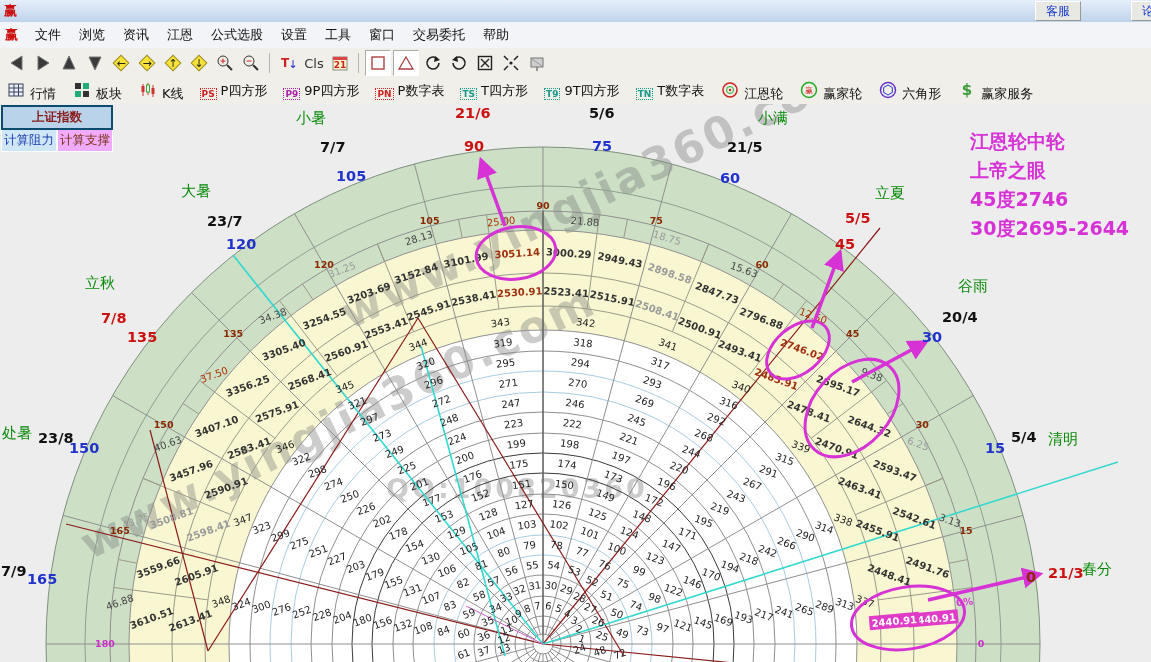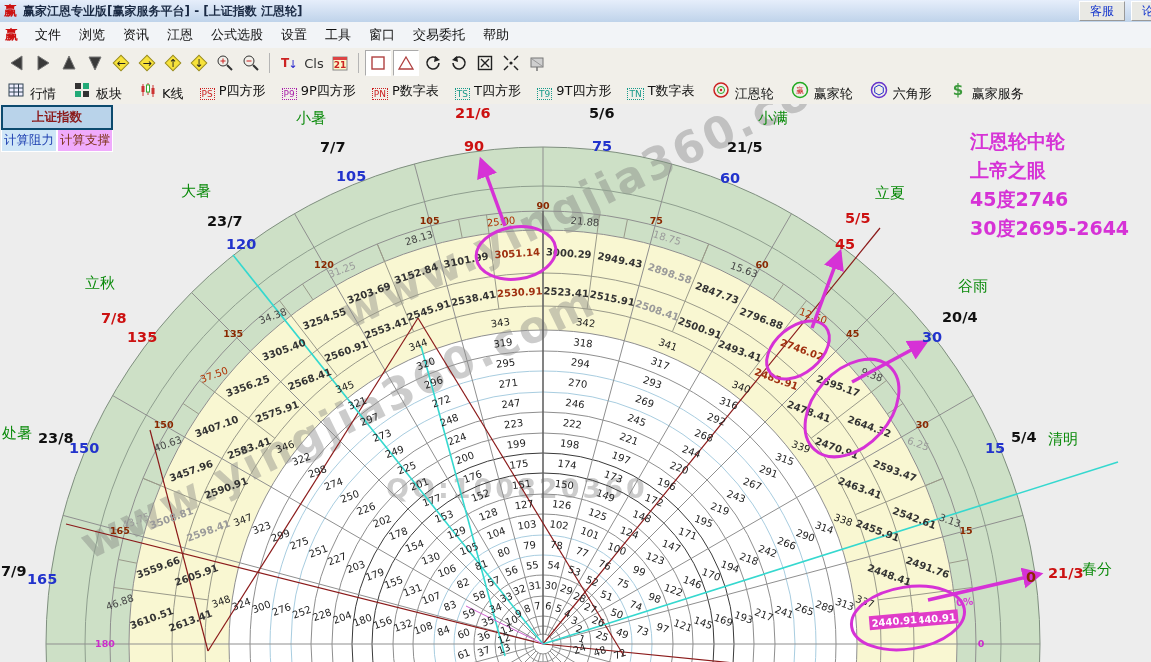--- a/index.html
+++ b/index.html
@@ -5,55 +5,54 @@
   html,body{margin:0;padding:0;width:1151px;height:662px;overflow:hidden;
     font-family:"DejaVu Sans","Liberation Sans",sans-serif;background:#ededed;}
   
   #titlebar{position:absolute;left:0;top:0;width:1151px;height:22px;
     background:linear-gradient(#e6eefb,#bfd3ea);border-bottom:1px solid #9ab0cc;
     display:flex;align-items:center;font-size:12px;color:#1a2a44;font-weight:bold;}
   #titlebar .logo{color:#cc1111;font-weight:bold;margin:0 6px 0 4px;font-size:13px;}
   #titlebar .tb-buttons{margin-left:auto;display:flex;gap:6px;padding-right:0;}
   #titlebar .tb-buttons button{font-size:12px;color:#1133cc;background:#e9e9e4;
     border:1px solid #999;border-top-color:#fff;border-left-color:#fff;height:20px;
-    padding:0 10px;white-space:nowrap;}
+    padding:0 10px;white-space:nowrap;margin-left:44px;}
   #menubar{position:absolute;left:0;top:22px;width:1151px;height:26px;background:#f2f4f7;
     border-bottom:1px solid #c7c7c7;display:flex;align-items:center;font-size:13px;color:#111;}
   #menubar .logo{color:#cc1111;font-weight:bold;margin:0 8px 0 5px;}
   #menubar .mi{padding:3px 9px;cursor:default;}
   #toolbar1{position:absolute;left:0;top:48px;width:1151px;height:30px;background:#f1efe9;
     border-bottom:1px solid #c8c8c8;display:flex;align-items:center;padding-left:4px;}
   .tbtn{width:24px;height:24px;display:flex;align-items:center;justify-content:center;margin:0 1px;}
   .tbtn.pressed{border:1px solid #aaa;background:#fff;border-right-color:#fff;border-bottom-color:#fff;}
   .tsep{width:1px;height:20px;background:#b5b5b5;margin:0 5px;}
   .clsT{font-size:13px;color:#333;}
   #toolbar2{position:absolute;left:0;top:78px;width:1151px;height:26px;background:#f1efe9;
     border-bottom:1px solid #bdbdbd;display:flex;align-items:center;padding-left:6px;font-size:13px;color:#111;}
   .rbitem{display:flex;align-items:flex-end;gap:4px;margin-right:16px;cursor:default;white-space:nowrap;}
-  .badge{font-size:9px;font-weight:normal;padding:0 1px;line-height:12px;border:1px dotted;margin-top:32px;}
+  .badge{font-size:9px;font-weight:bold;padding:0 1px;line-height:12px;border:1px dotted;margin-top:32px;}
   
   #chart{position:absolute;left:0;top:104px;width:1151px;height:558px;background:#ededed;}
   #wheel{position:absolute;left:0;top:0;}
   
   #sidepanel{position:absolute;left:1px;top:1px;width:112px;font-size:12.5px;z-index:5;}
   #sidepanel .hd{background:#b9d3ea;color:#8b1a1a;font-weight:bold;text-align:center;
     border:2px solid #0c4a6e;padding:2px 0;}
   #sidepanel .row{background:#cfe6f7;color:#cc1111;border:1px solid #fff;
     border-top:none;padding:2px 1px;white-space:nowrap;overflow:hidden;}
   #sidepanel .btns{display:flex;}
   #sidepanel .btns div{flex:1;text-align:center;padding:2px 0;border:1px solid #fff;border-top:none;}
   #sidepanel .b1{background:#cfe6f7;color:#1d3fb0;}
   #sidepanel .b2{background:#f0abfc;color:#7c3014;}
 </style>
 </head>
 <body>
 
 <div id="titlebar">
   <span class="logo">赢</span>
-  <span>赢家江恩专业版[赢家服务平台] - [上证指数 江恩轮]</span>
   <span class="tb-buttons">
       <button>客服</button>
       <button style="margin-right: -26px;">论坛</button>
     </span>
 </div>
 <div id="menubar">
   <span class="logo">赢</span>
 <span class="mi">文件</span>
     <span class="mi">浏览</span>
     <span class="mi">资讯</span>

